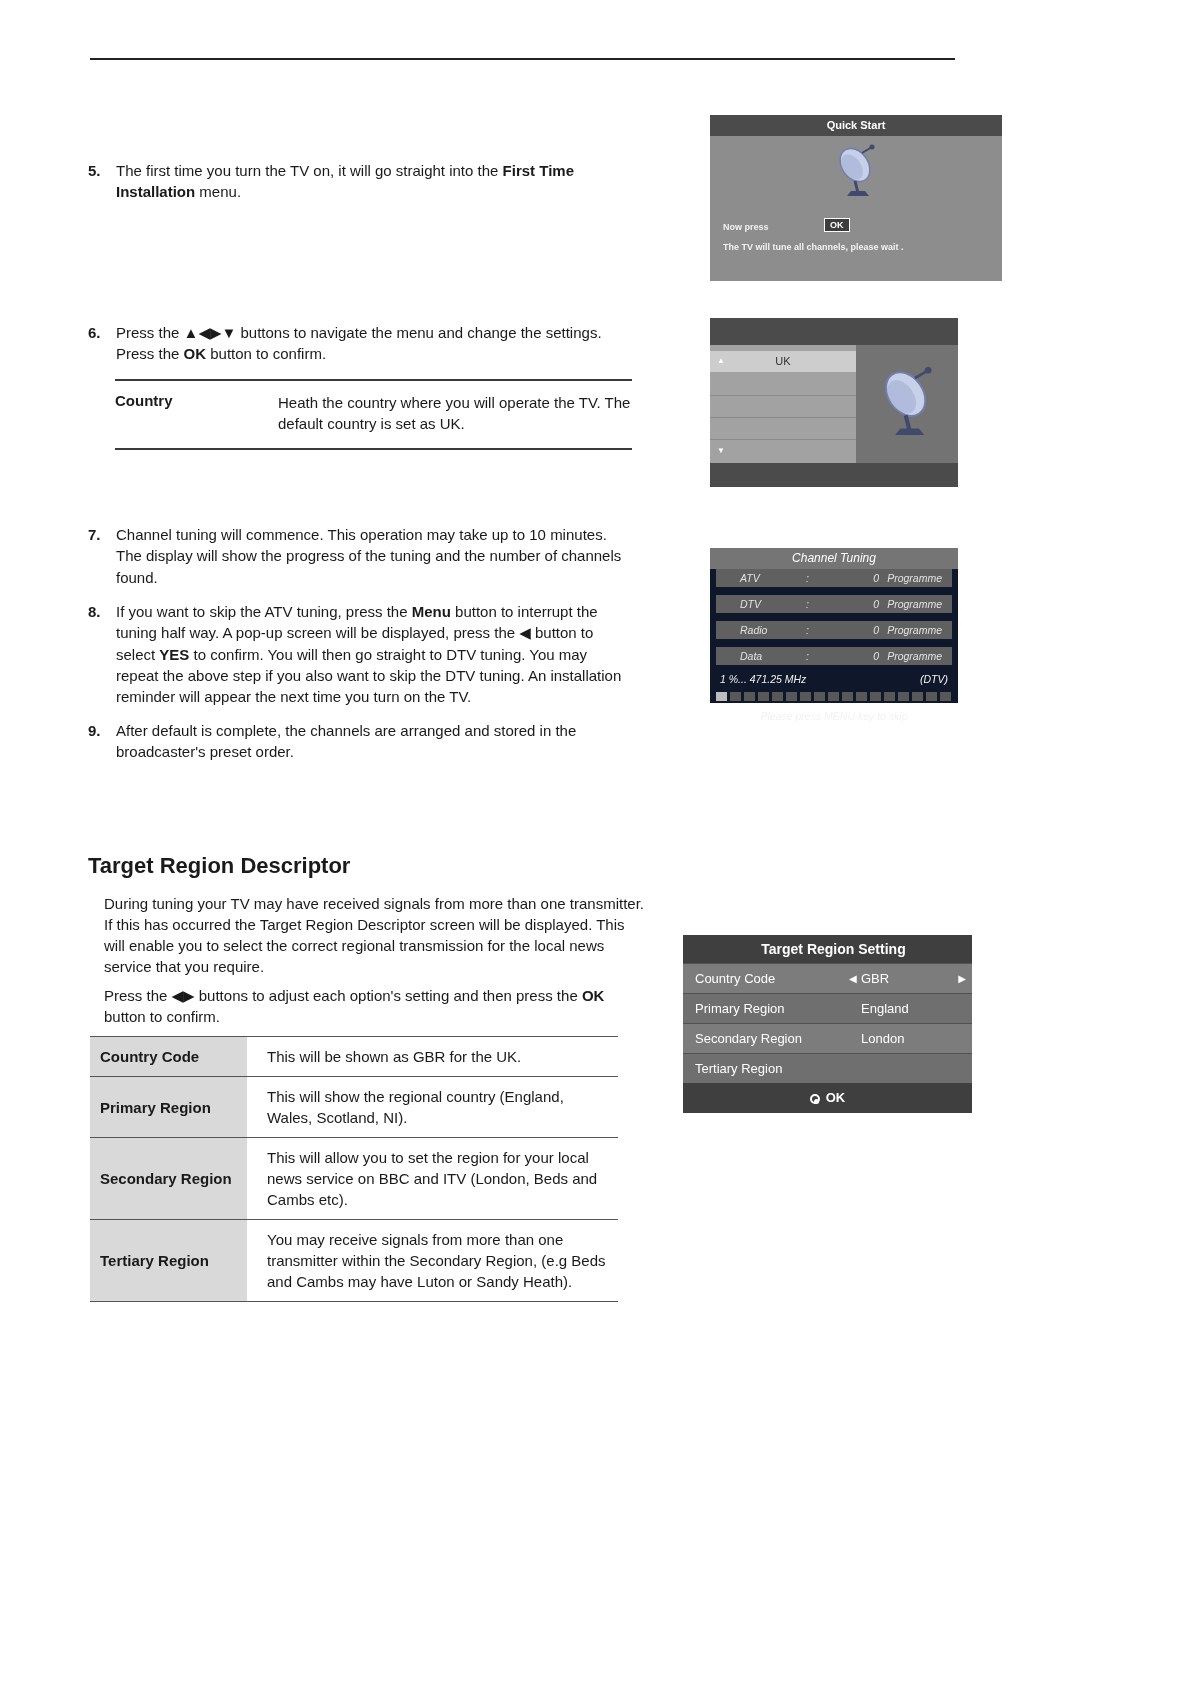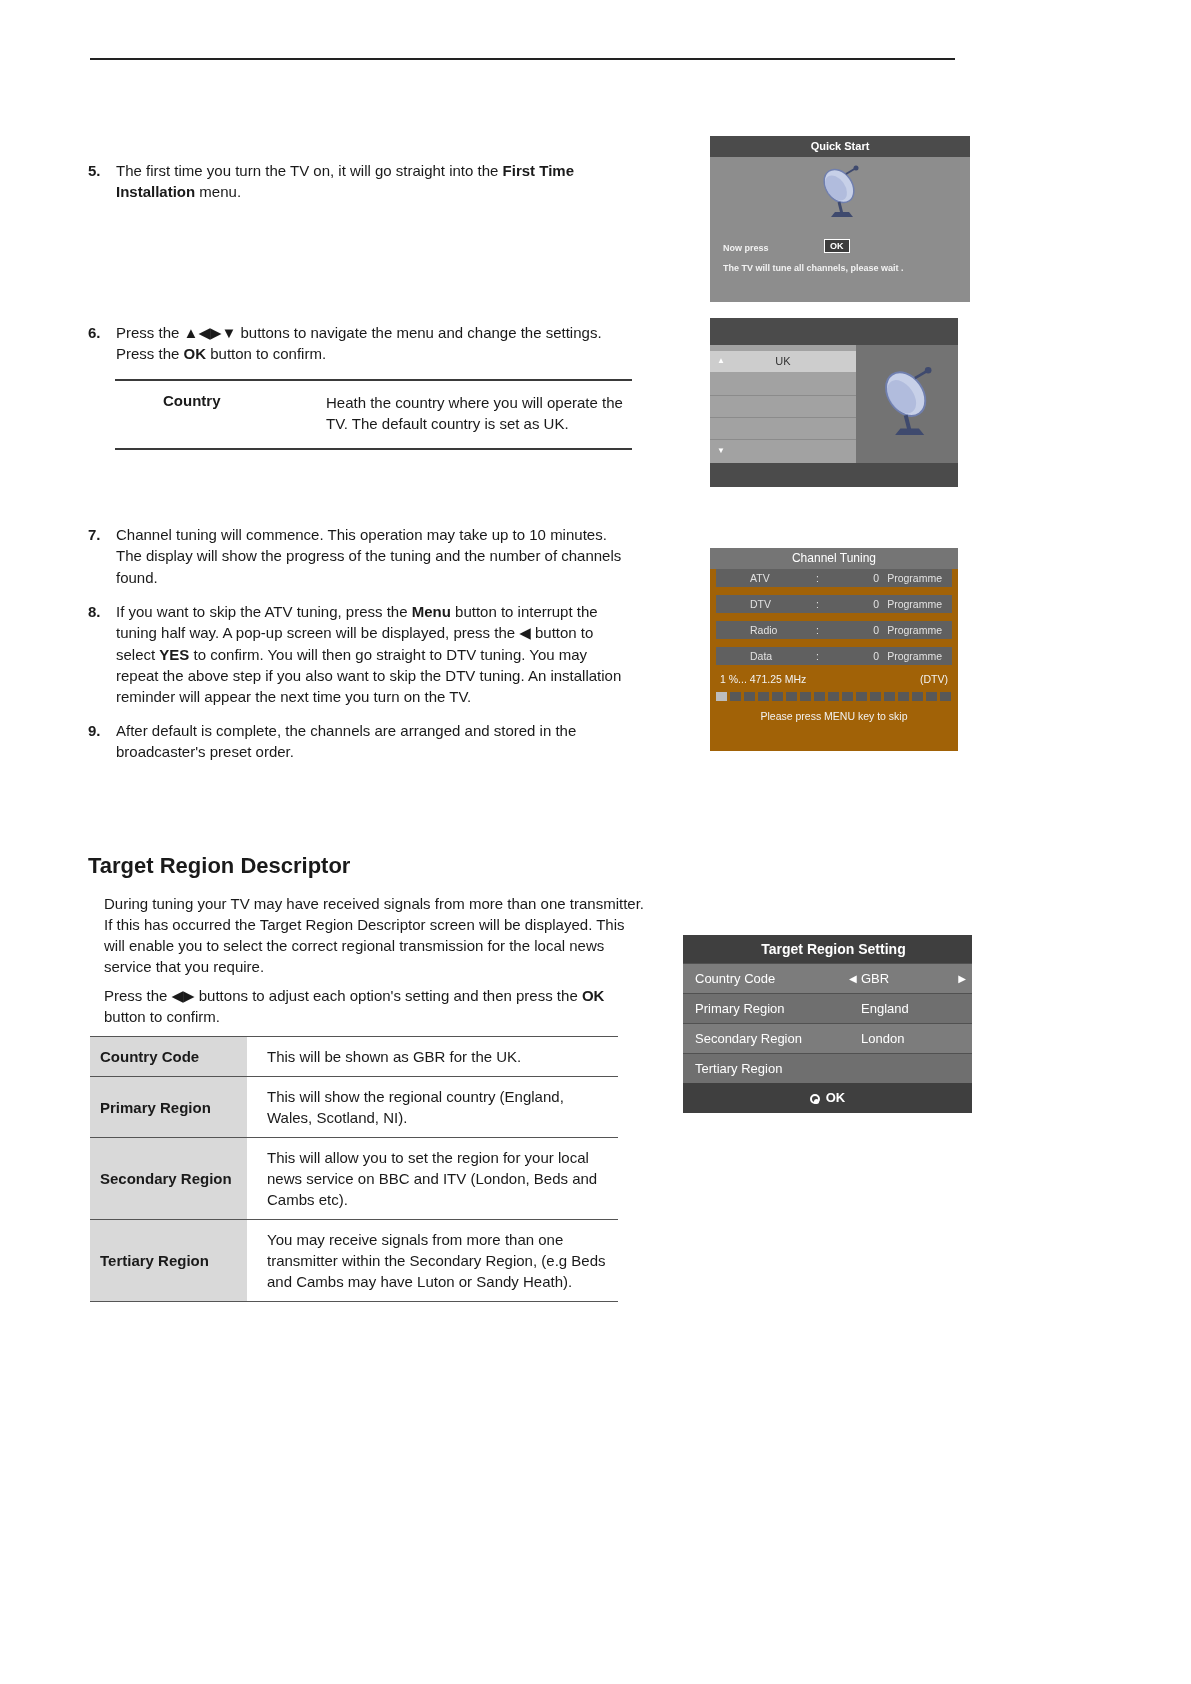--- a/index.html
+++ b/index.html
@@ -12,40 +12,40 @@
   
   .step{position:absolute;display:flex;font-size:15px;line-height:1.42;}
   .step .num{flex:0 0 28px;font-weight:bold;}
   .step .txt{width:515px;}
   .b{font-weight:bold;}
 
   
   .ctable{position:absolute;left:115px;top:379px;width:517px;
     border-top:2px solid #3a3a3a;border-bottom:2px solid #3a3a3a;
     display:flex;padding:11px 0 13px;}
-  .ctable .clabel{flex:0 0 163px;font-weight:bold;font-size:15px;margin-left:48px;}
+  .ctable .clabel{flex:0 0 163px;font-weight:bold;font-size:15px;}
   .ctable .cdesc{flex:1;font-size:15px;line-height:1.42;}
 
   
   .sec-title{position:absolute;left:88px;top:853px;font-size:22px;font-weight:bold;}
   .para{position:absolute;left:88px;width:540px;font-size:15px;line-height:1.4;margin-left:16px;}
 
   
   .rtable{position:absolute;left:90px;top:1036px;width:528px;border-top:1.5px solid #555;}
   .rtable .rrow{display:flex;border-bottom:1.5px solid #555;}
   .rtable .rlabel{flex:0 0 137px;background:#d9d9d9;font-weight:bold;font-size:15px;
     padding:9px 10px;display:flex;align-items:center;}
   .rtable .rdesc{flex:1;font-size:15px;line-height:1.4;padding:9px 6px 9px 20px;}
 
   
   .screen{position:absolute;box-sizing:border-box;}
   .screen *{box-sizing:border-box;}
 
   
-  .qs{left:710px;top:136px;width:260px;height:166px;background:#8d8d8d;}
+  .qs{left:710px;top:115px;width:292px;height:166px;background:#8d8d8d;}
   .qs-header{height:21px;background:#4b4b4b;color:#fff;font-size:11px;font-weight:bold;
     text-align:center;line-height:21px;}
   .qs-dish{position:absolute;left:50%;transform:translateX(-50%);top:28px;}
   .qs-nowpress{position:absolute;left:13px;top:107px;font-size:9px;font-weight:bold;color:#f2f2f2;}
   .qs-ok{position:absolute;left:114px;top:103px;border:1px solid #fff;background:#3c3c3c;
     color:#fff;font-size:9px;font-weight:bold;padding:1px 5px;}
   .qs-wait{position:absolute;left:13px;top:127px;font-size:9px;font-weight:bold;color:#f2f2f2;}
 
   
   .cs{left:710px;top:318px;width:248px;height:169px;background:#4b4b4b;display:flex;flex-direction:column;}
@@ -54,26 +54,26 @@
   .cs-list{width:146px;background:#a2a2a2;position:relative;}
   .cs-selected{position:absolute;left:0;right:0;top:6px;height:21px;background:#cdcdcd;
     color:#333;font-size:11px;text-align:center;line-height:21px;}
   .cs-up{position:absolute;left:7px;top:11px;font-size:8px;color:#fff;}
   .cs-down{position:absolute;left:7px;bottom:8px;font-size:8px;color:#fff;}
   .cs-sep{position:absolute;left:0;right:0;height:1px;background:#8b8b8b;}
   .cs-preview{flex:1;background:#737373;display:flex;align-items:center;justify-content:center;}
   .cs-bottom{height:24px;background:#4b4b4b;}
 
   
-  .ct{left:710px;top:548px;width:248px;height:203px;background:#a16207;}
+  .ct{left:710px;top:548px;width:248px;height:155px;background:#0f172a;font-style:italic;}
   .ct-header{height:21px;background:#757575;color:#fff;font-size:12px;text-align:center;line-height:21px;}
   .ct-row{height:18px;margin:0 6px 8px;background:#606060;color:#e2e2e2;font-size:10.5px;
     display:flex;align-items:center;}
   .ct-row:first-of-type{margin-top:9px;}
-  .ct-row .l{flex:0 0 90px;padding-left:24px;margin-left:10px;}
+  .ct-row .l{flex:0 0 90px;padding-left:24px;}
   .ct-row .c{flex:0 0 12px;}
   .ct-row .sp{flex:1;}
   .ct-row .n{padding-right:8px;}
   .ct-row .u{padding-right:10px;}
   .ct-prog{display:flex;justify-content:space-between;margin:3px 10px 0;font-size:10.5px;color:#f2f2f2;}
   .ct-bar{display:flex;gap:3px;margin:7px 6px 0;}
   .ct-bar .seg{width:11px;height:9px;background:#585858;}
   .ct-bar .seg.first{background:#bdbdbd;}
   .ct-skip{text-align:center;margin-top:9px;font-size:10.5px;color:#f2f2f2;}
 

